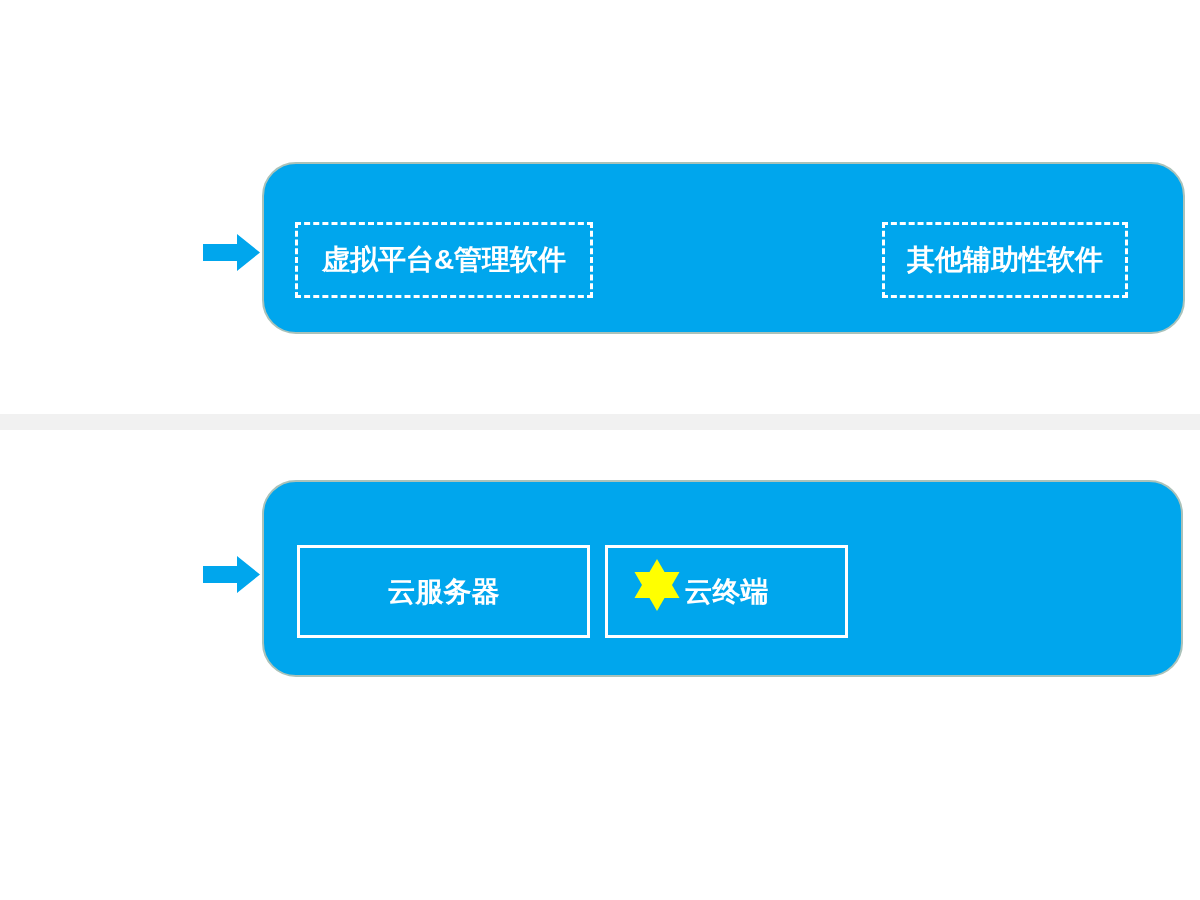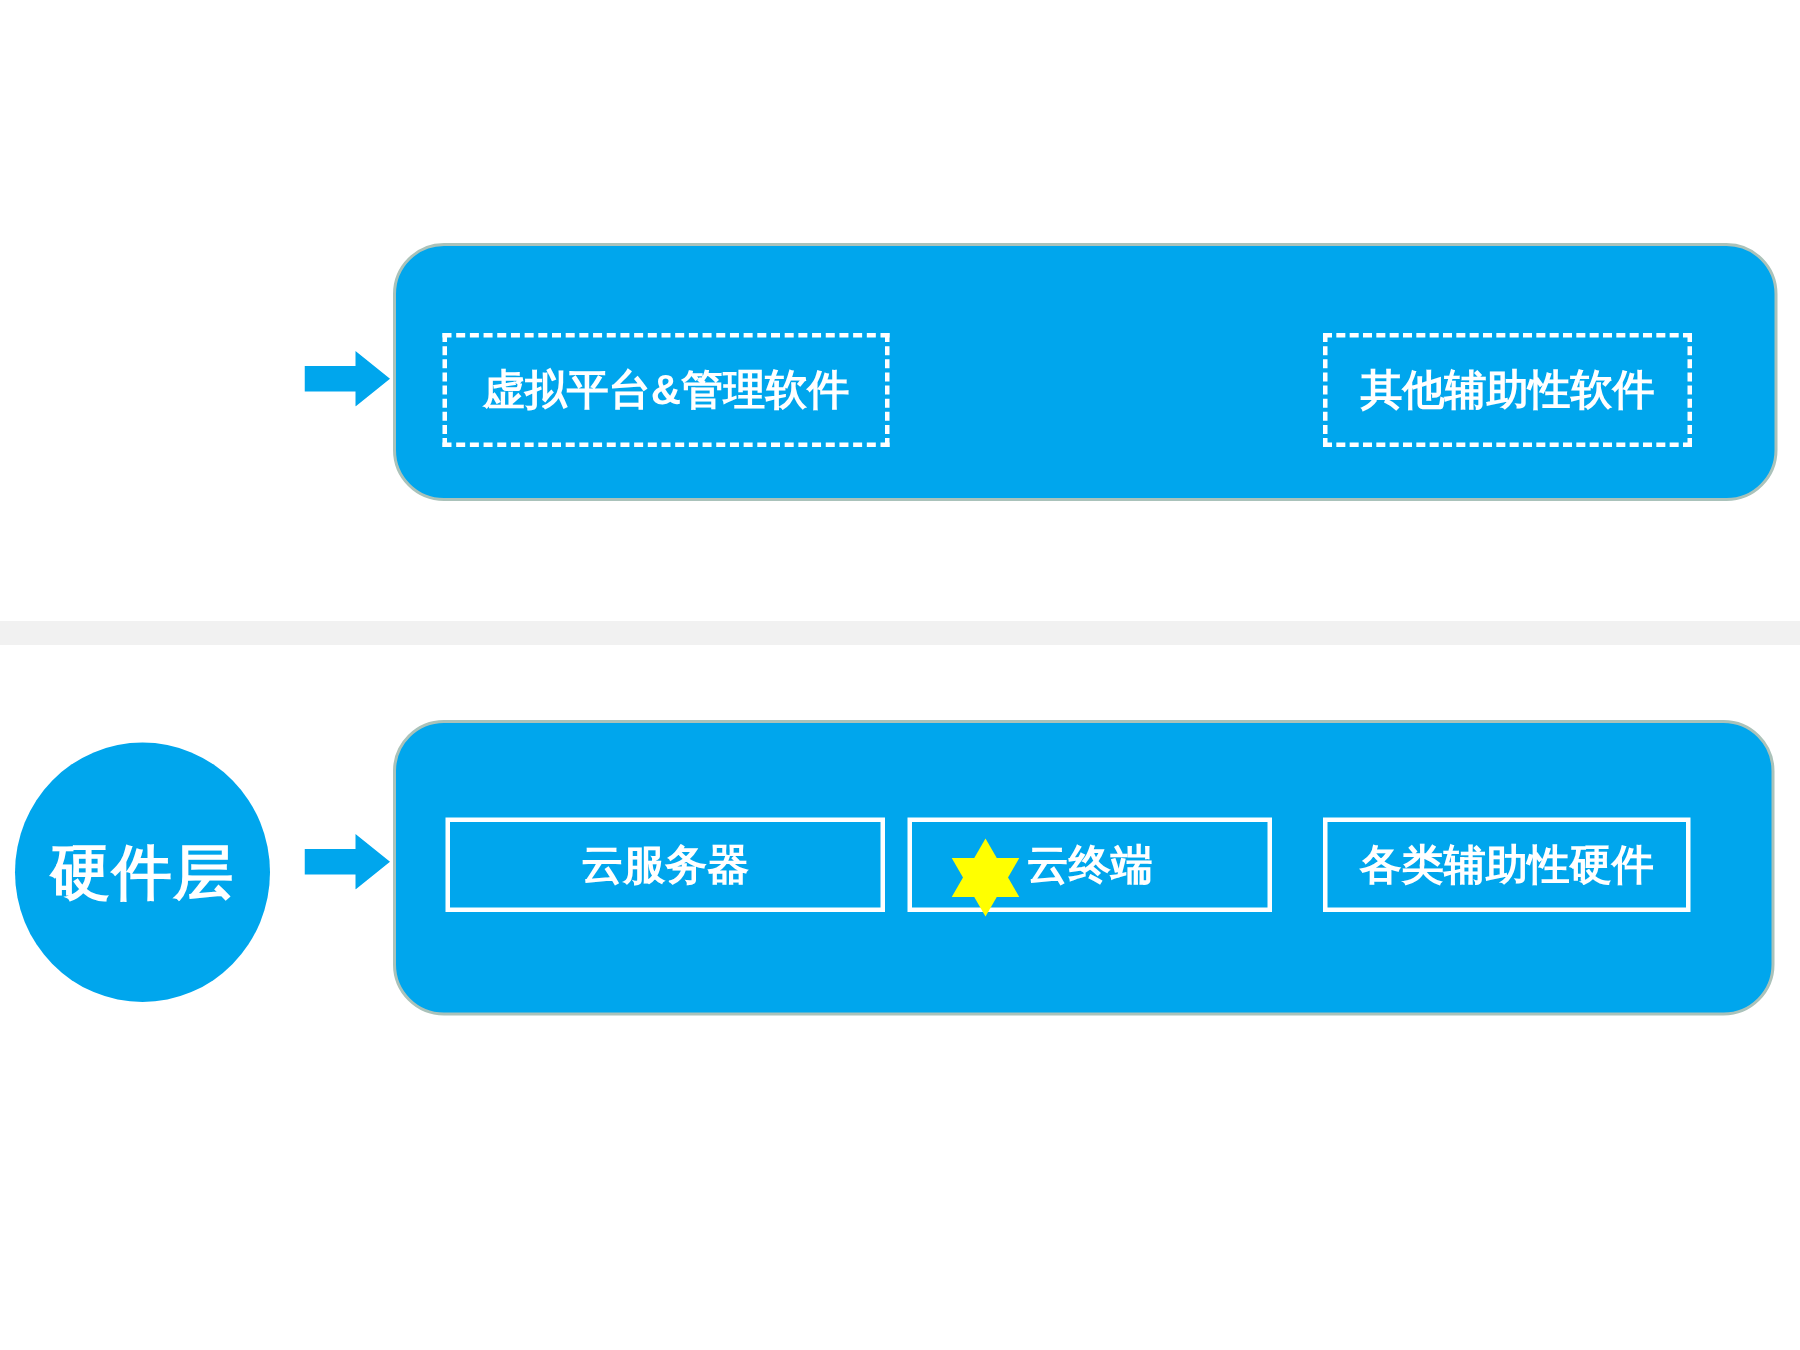--- a/index.html
+++ b/index.html
@@ -63,21 +63,21 @@
     box-sizing: border-box;
     display: flex;
     align-items: center;
     justify-content: center;
     color: var(--label-text, #FFFFFF);
     font-size: 28px;
     font-weight: bold;
     white-space: nowrap;
   }
   .panel-software .item-box { top: 58px; height: 76px; border: 3px dashed #ffffff; }
-  .panel-hardware .item-box { top: 63px; height: 63px; border: 3px solid #ffffff; }
+  .panel-hardware .item-box { top: 63px; height: 93px; border: 3px solid #ffffff; }
   .sbox-1 { left: 31px;  width: 298px; }
   .sbox-2 { left: 356px; width: 240px; }
   .sbox-3 { left: 618px; width: 246px; }
   .hbox-1 { left: 33px;  width: 293px; }
   .hbox-2 { left: 341px; width: 243px; }
   .hbox-3 { left: 618px; width: 245px; }
   .star {
     position: absolute;
     left: 23px;
     top: 6px;
@@ -103,41 +103,35 @@
 
   <div class="panel panel-software">
     <div class="item-box sbox-1">
       <span>虚拟平台&amp;管理软件</span>
     </div>
     <div class="item-box sbox-3">
       <span>其他辅助性软件</span>
     </div>
   </div>
 
-  <div class="layer-circle circle-hardware">
-    <span class="label">硬件层</span>
-  </div>
 
   <div class="block-arrow arrow-hardware">
     <svg viewBox="0 0 57 37" aria-hidden="true">
       <path d="M0,10 L34,10 L34,0 L57,18.5 L34,37 L34,27 L0,27 Z"></path>
     </svg>
   </div>
 
   <div class="panel panel-hardware">
     <div class="item-box hbox-1">
       <span>云服务器</span>
     </div>
     <div class="item-box hbox-2">
       <span class="star">
         <svg viewBox="0 0 100 100" aria-hidden="true">
           <polygon points="50,0 93.3,75 6.7,75"></polygon>
           <polygon points="50,100 93.3,25 6.7,25"></polygon>
         </svg>
       </span>
       <span>云终端</span>
     </div>
-    <div class="item-box hbox-3">
-      <span>各类辅助性硬件</span>
-    </div>
   </div>
 
 </div>
 
 </body></html>

